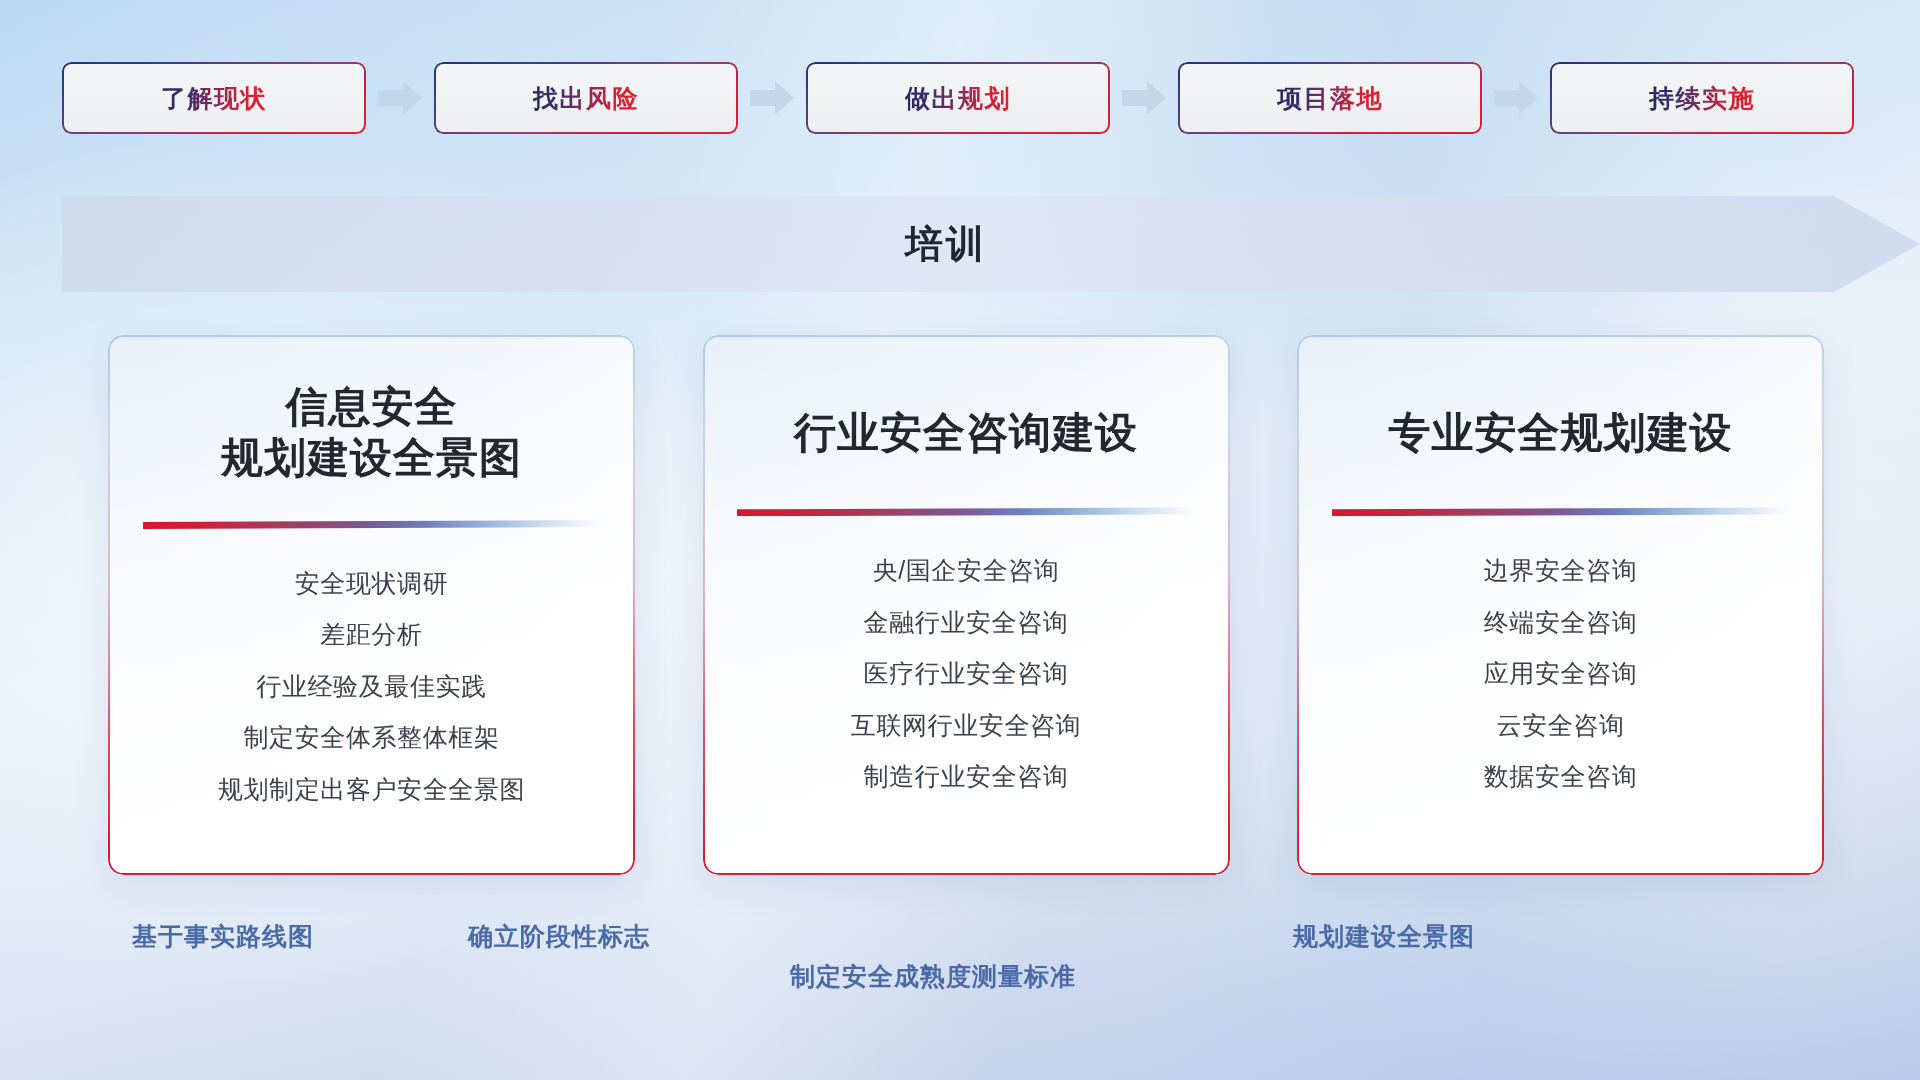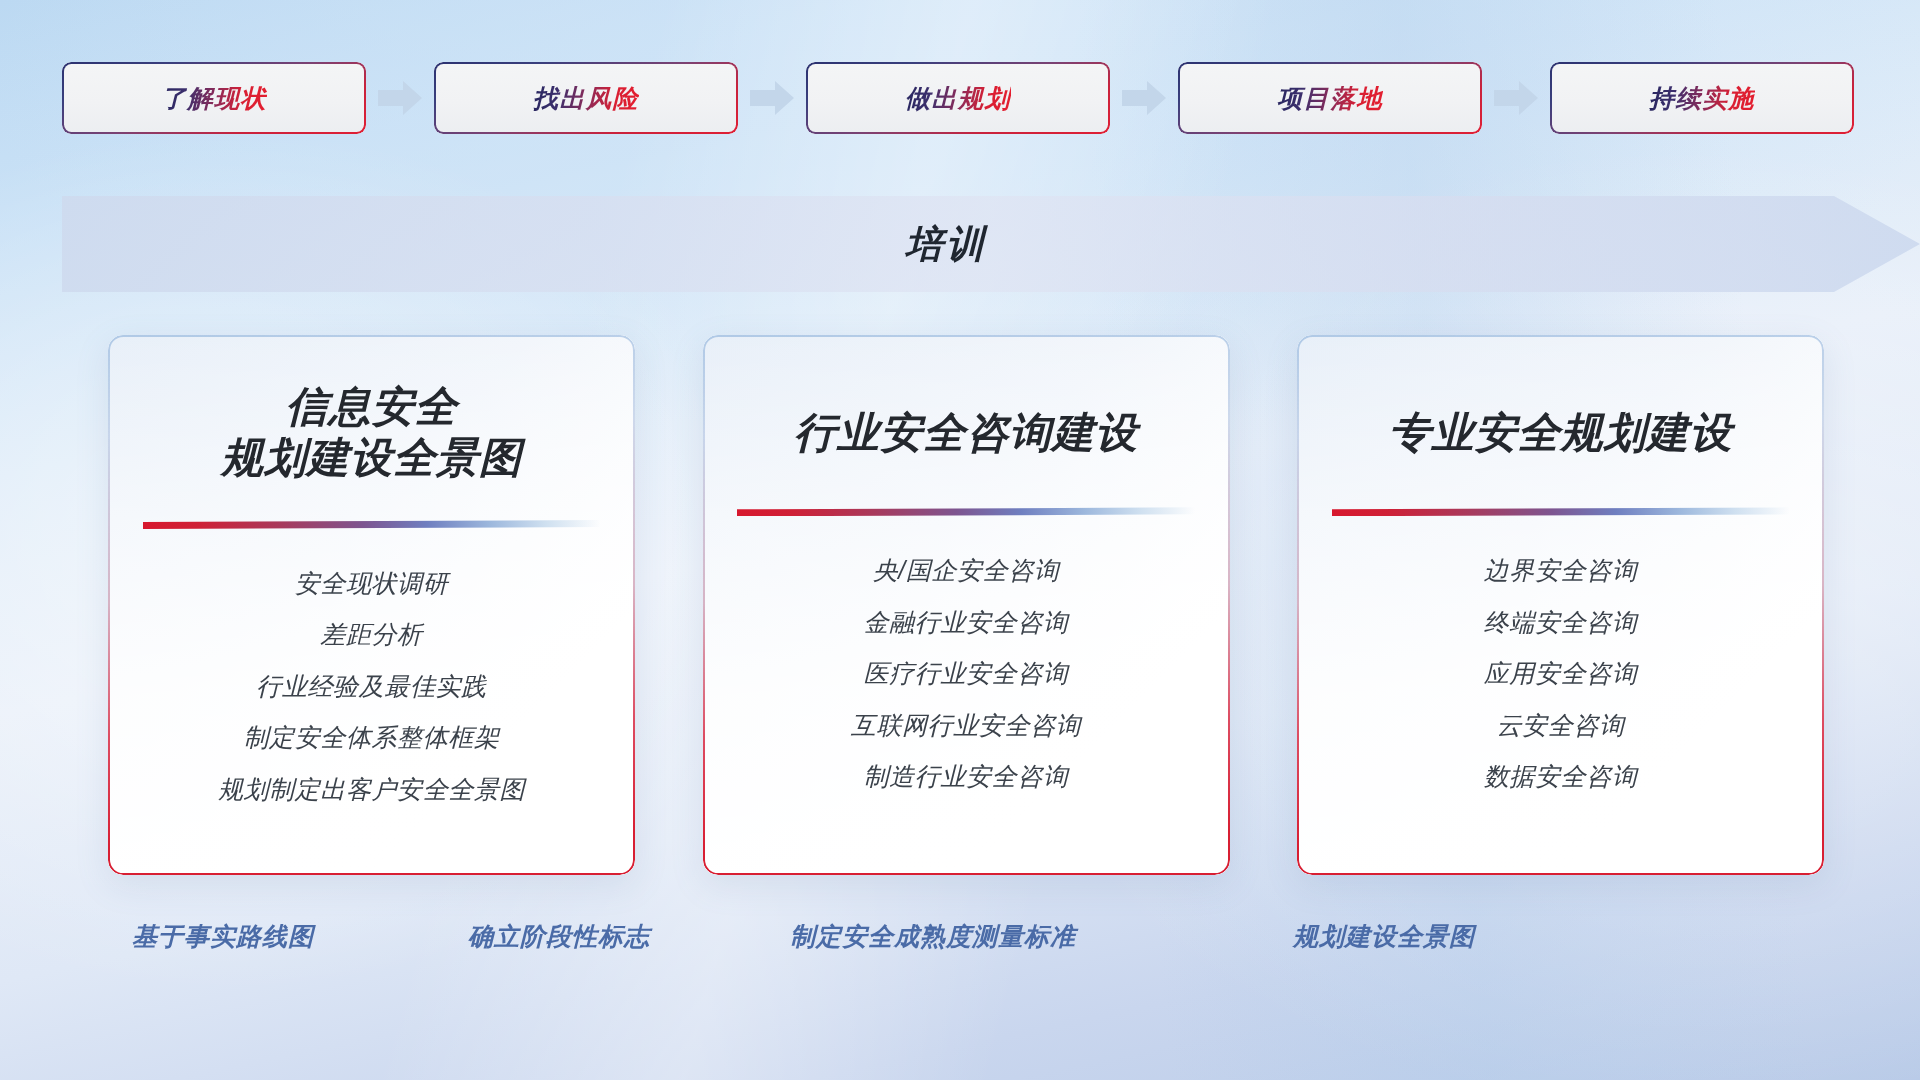--- a/index.html
+++ b/index.html
@@ -12,21 +12,20 @@
   }
 
   #stage {
     position:relative;
     width:1920px; height:1080px;
     background:
       radial-gradient(ellipse 900px 700px at 12% 52%, rgba(255,255,255,0.55) 0%, rgba(255,255,255,0) 62%),
       radial-gradient(ellipse 1100px 760px at 88% 58%, rgba(255,255,255,0.42) 0%, rgba(255,255,255,0) 64%),
       radial-gradient(ellipse 1400px 500px at 50% 8%, #cfe4f7 0%, rgba(207,228,247,0) 70%),
       linear-gradient(168deg, #bcd9f2 0%, #c9e1f6 14%, #dbeaf8 32%, #e8eff9 48%, #dfe8f6 66%, #c9d6ee 84%, #b9cbe8 100%);
-    font-style: italic;
   }
 
   
   #stage::before {
     content:"";
     position:absolute; inset:0;
     background:
       linear-gradient(105deg, rgba(255,255,255,0) 30%, rgba(255,255,255,0.35) 44%, rgba(255,255,255,0) 58%),
       linear-gradient(85deg, rgba(174,203,234,0) 58%, rgba(174,203,234,0.30) 74%, rgba(174,203,234,0) 90%);
     pointer-events:none;
@@ -279,17 +278,17 @@
           <div class="card-list-item">应用安全咨询</div>
           <div class="card-list-item">云安全咨询</div>
           <div class="card-list-item">数据安全咨询</div>
         </div>
       </div>
     </div>
 
   <div class="footer-labels" id="footer-row">
       <div class="footer-label" style="left: 132px;">基于事实路线图</div>
       <div class="footer-label" style="left: 468px; text-align: center;">确立阶段性标志</div>
-      <div class="footer-label" style="left: 790px;">制定安全成熟度测量标准</div>
+      <div class="footer-label" style="left: 790px; margin-top: 40px;">制定安全成熟度测量标准</div>
       <div class="footer-label" style="left: 1293px;">规划建设全景图</div>
     </div>
 
 </div>
 
 </body></html>

